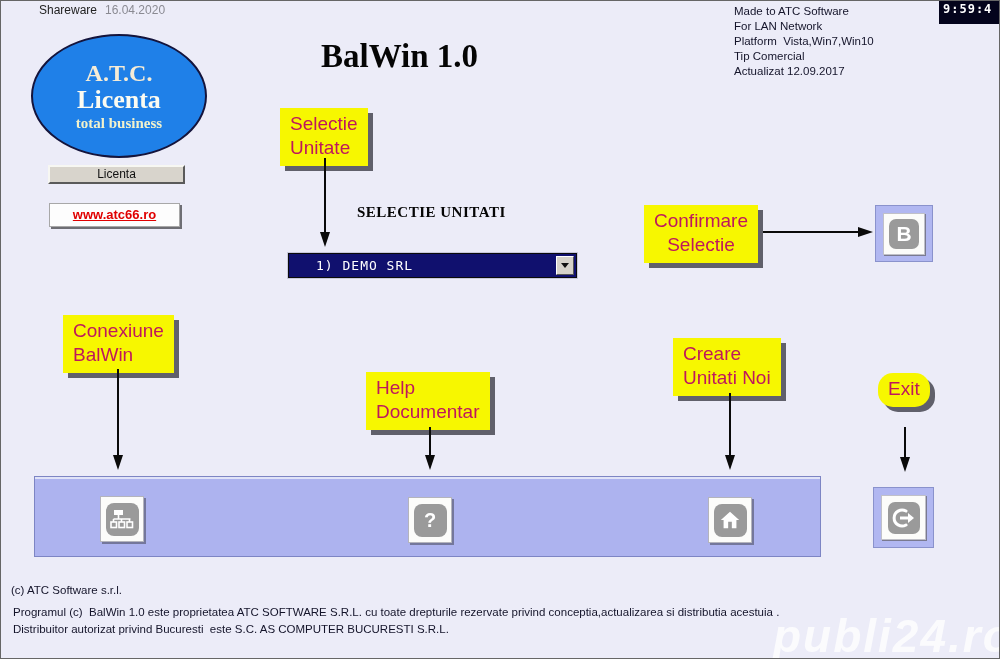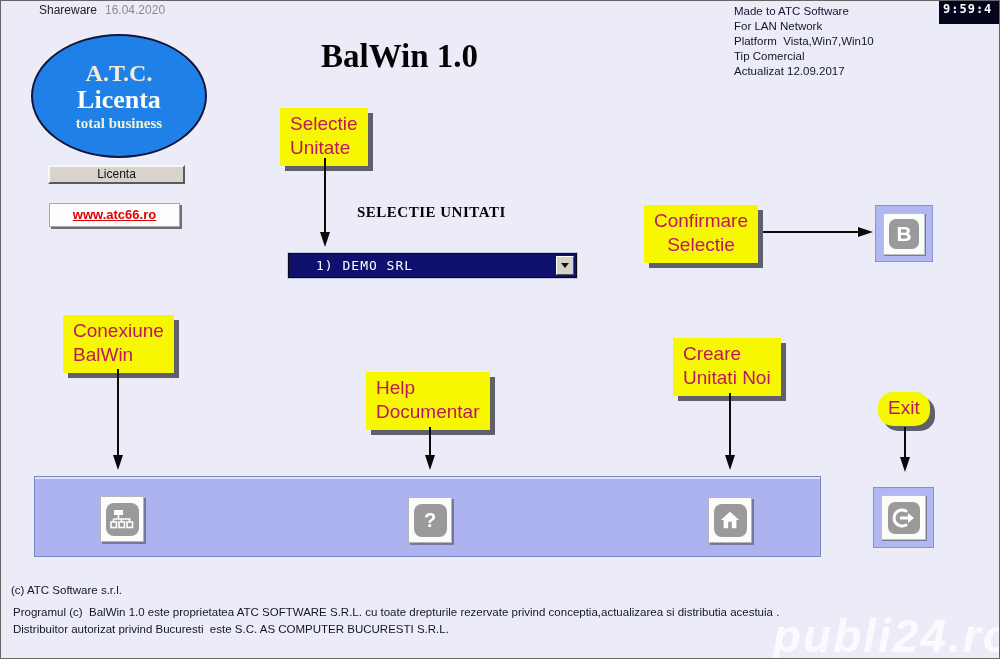--- a/index.html
+++ b/index.html
@@ -53,21 +53,21 @@
   .callout{
     background:#f7f700;color:#be185d;padding:4px 10px 6px 10px;
     font-size:19px;line-height:24px;
     box-shadow:5px 5px 0 rgba(72,72,82,.85);white-space:nowrap;
   }
   .co-selectie{left:279px;top:107px;}
   .co-confirmare{left:643px;top:204px;text-align:center;}
   .co-conexiune{left:62px;top:314px;}
   .co-help{left:365px;top:371px;}
   .co-creare{left:672px;top:337px;}
-  .co-exit{left:877px;top:391px;border-radius:15px;}
+  .co-exit{left:877px;top:372px;border-radius:15px;}
   
   .varrow{width:2px;background:#0a0a0a;}
   .varrow::after{
     content:"";position:absolute;left:-4px;bottom:-15px;width:0;height:0;
     border-left:5px solid transparent;border-right:5px solid transparent;
     border-top:15px solid #0a0a0a;
   }
   .harrow{height:2px;background:#0a0a0a;}
   .harrow::after{
     content:"";position:absolute;right:-15px;top:-4px;width:0;height:0;

